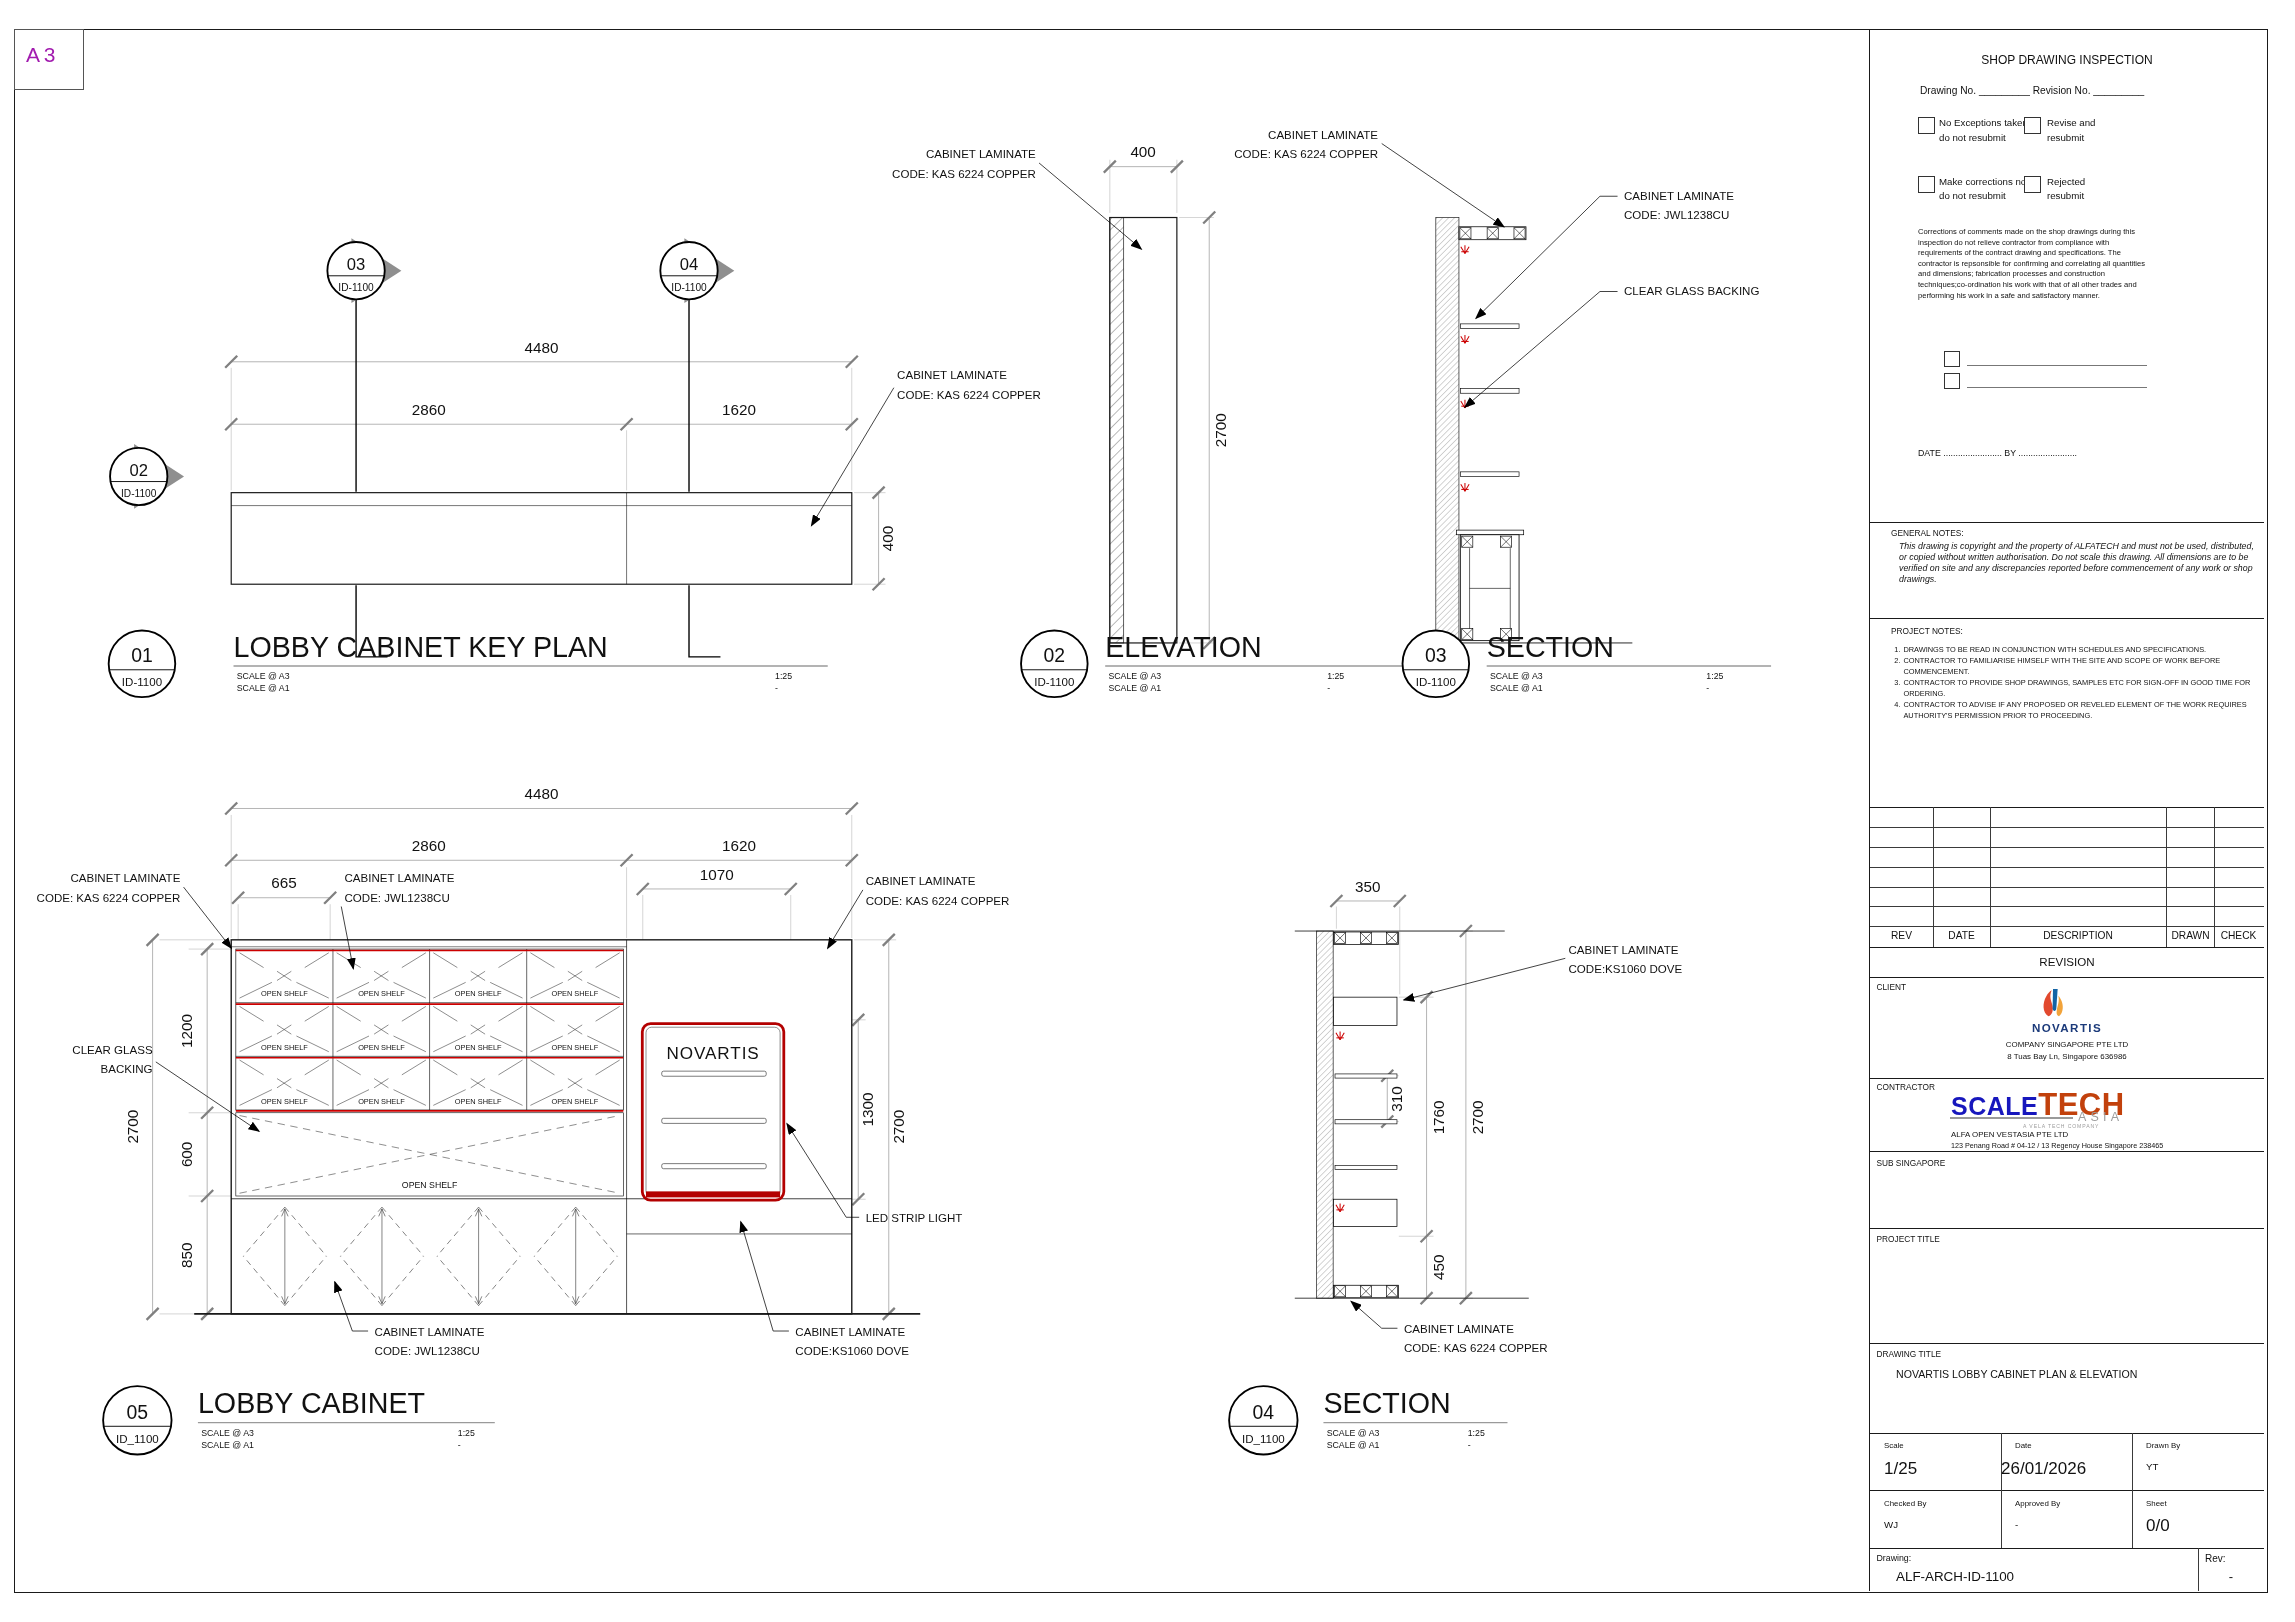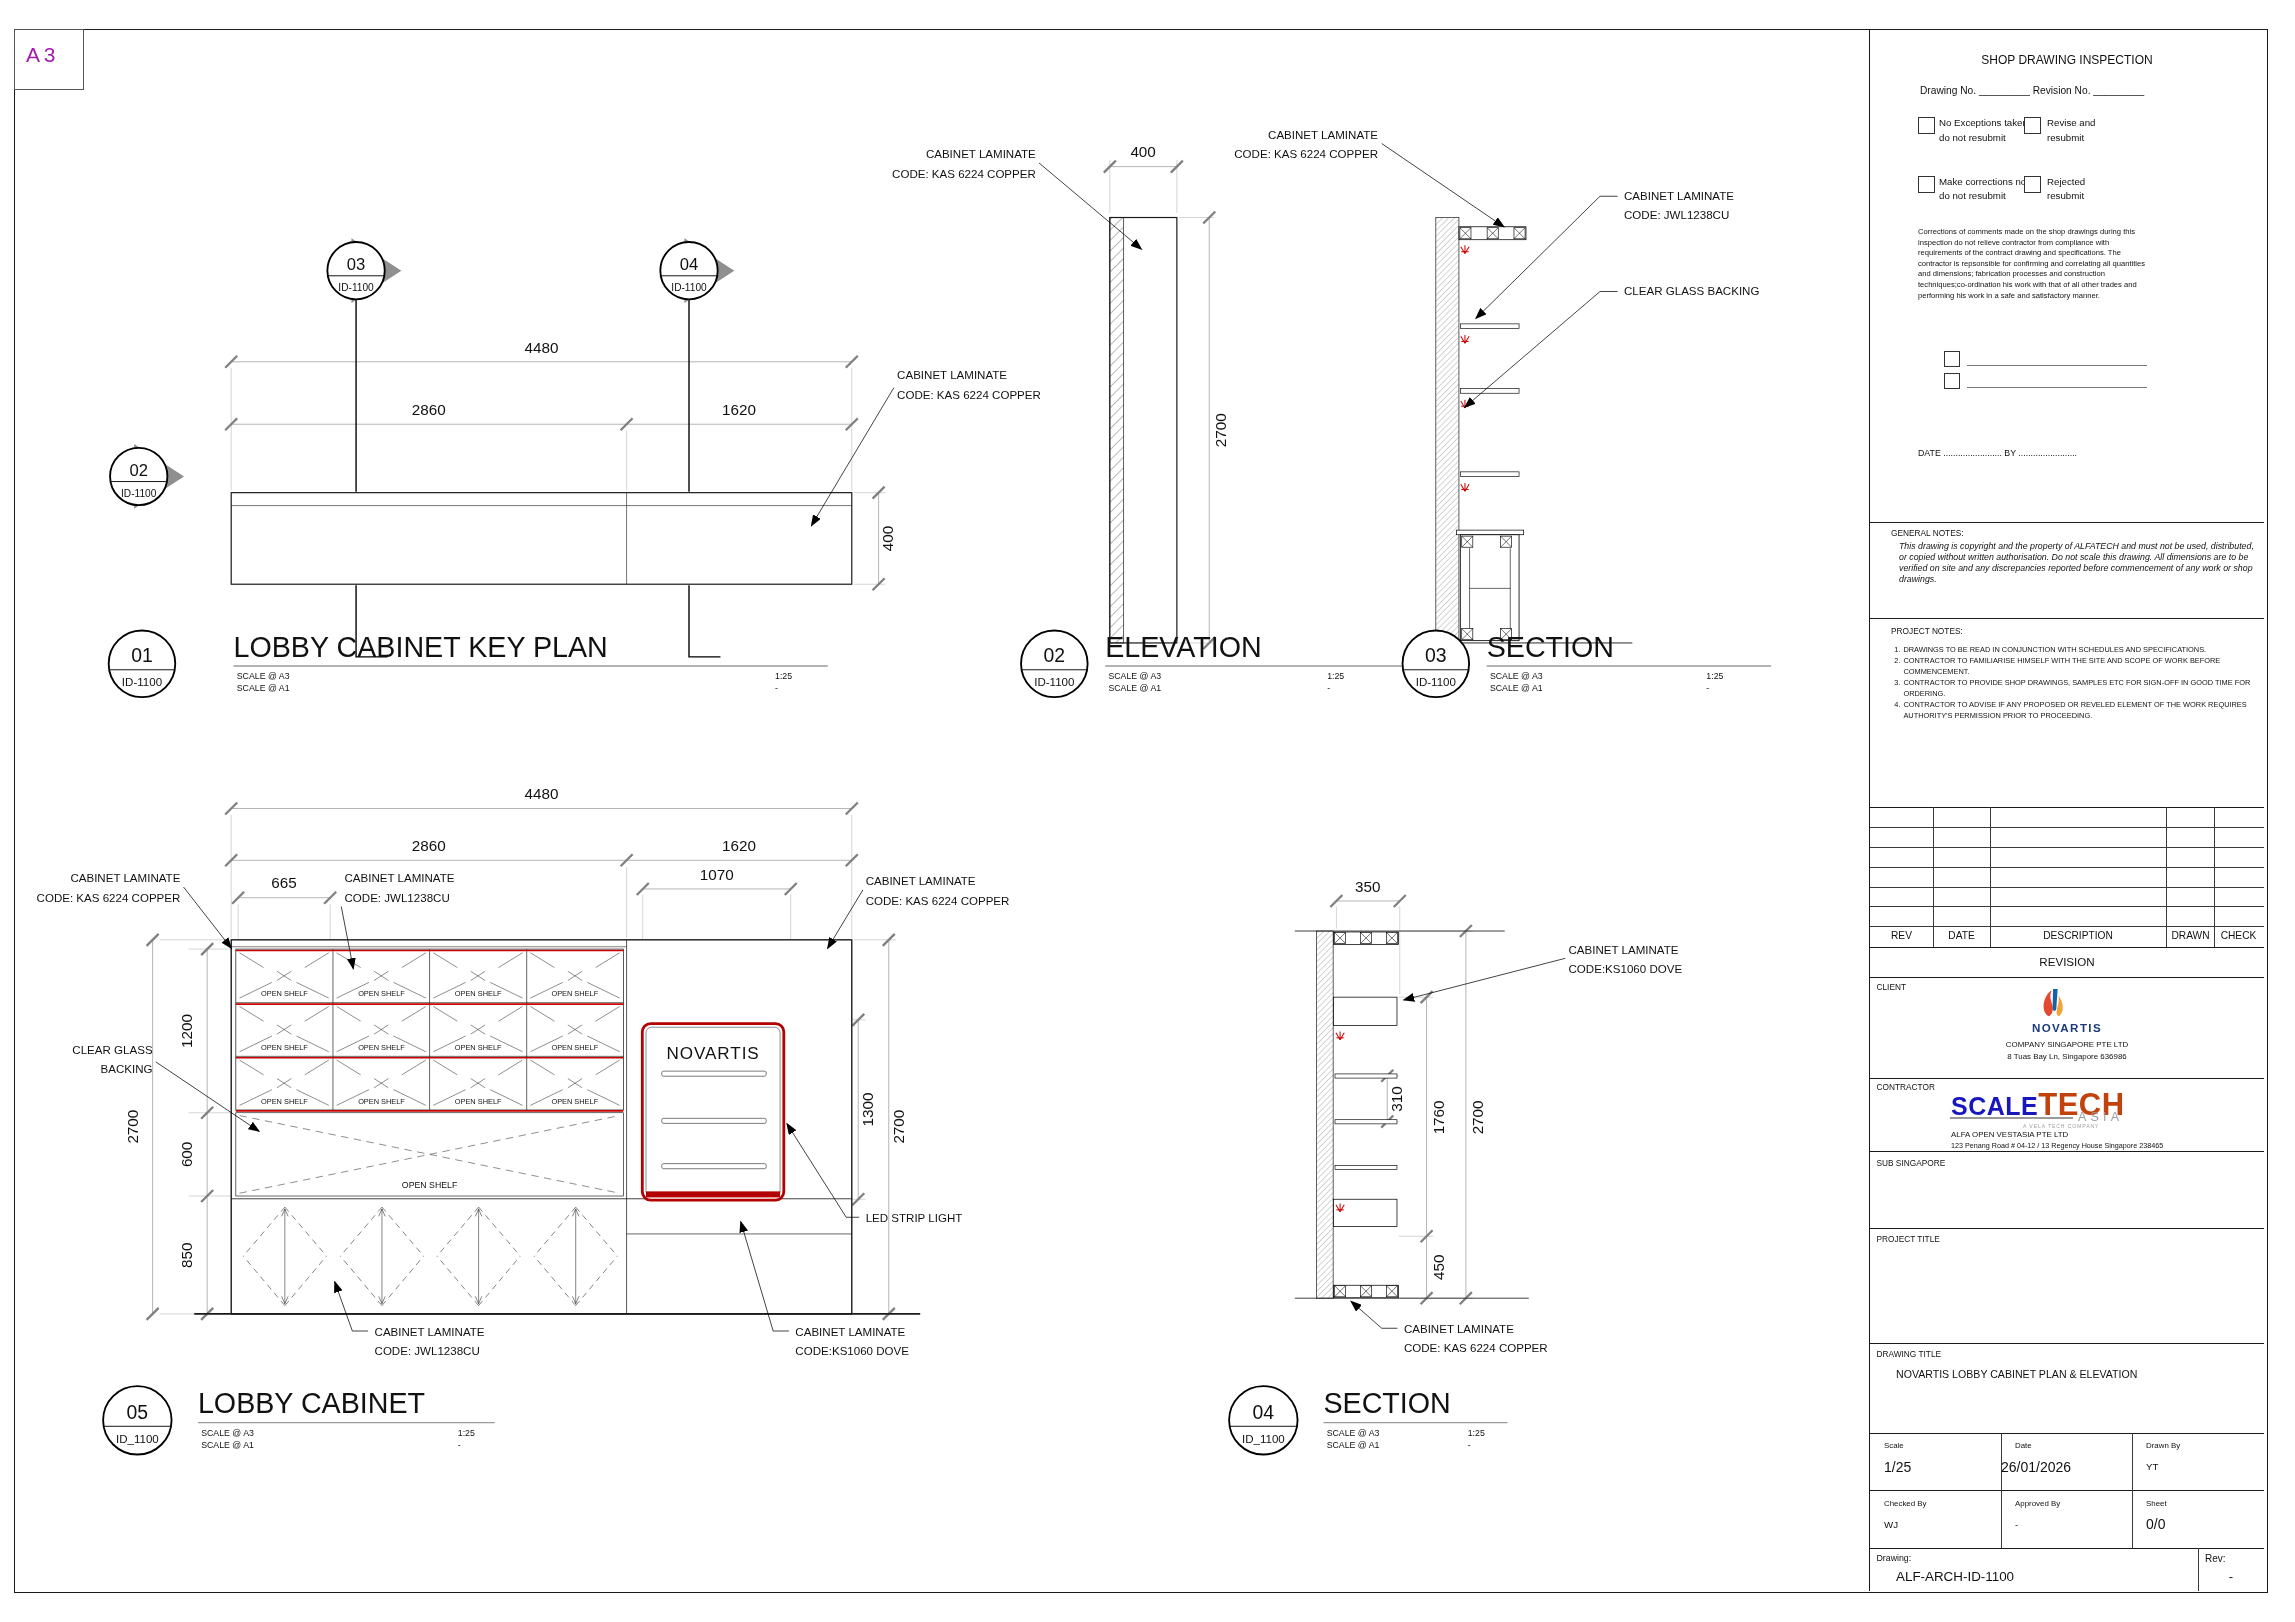--- a/index.html
+++ b/index.html
@@ -23,21 +23,21 @@
   .pn ol{margin:0;padding-left:14px;}
   .pn li{margin:0;padding-left:0.9px;}
   .rev-h{position:absolute;font-size:10.2px;text-align:center;}
   .novartis-word{font-weight:bold;color:#1b3a7a;font-size:11.6px;letter-spacing:1.4px;}
   .cl-center{position:absolute;width:100%;text-align:center;}
   .alfa{font-weight:bold;font-size:25px;color:#1717bd;letter-spacing:0.5px;}
   .tech{font-weight:bold;font-size:31px;color:#c2410c;letter-spacing:0.5px;}
   .asia{position:absolute;font-size:12.5px;color:#9d9d9d;letter-spacing:4.2px;}
   .tag{position:absolute;font-size:5.1px;color:#9d9d9d;letter-spacing:0.9px;}
   .meta-lbl{position:absolute;font-size:7.9px;}
-  .meta-val{position:absolute;font-size:14px;}
+  .meta-val{position:absolute;font-size:17px;}
   svg text{font-family:"Liberation Sans",sans-serif;fill:#111;}
   .dimtxt{font-size:33px;}
   .calltxt{font-size:25px;}
   .bigtitle{font-size:62px;}
   .sclbl{font-size:19px;}
   .mnum{font-size:36px;}
   .mref{font-size:22px;}
   .tnum{font-size:42px;}
   .tref{font-size:25px;}
   .oshelf{font-size:16px;}

